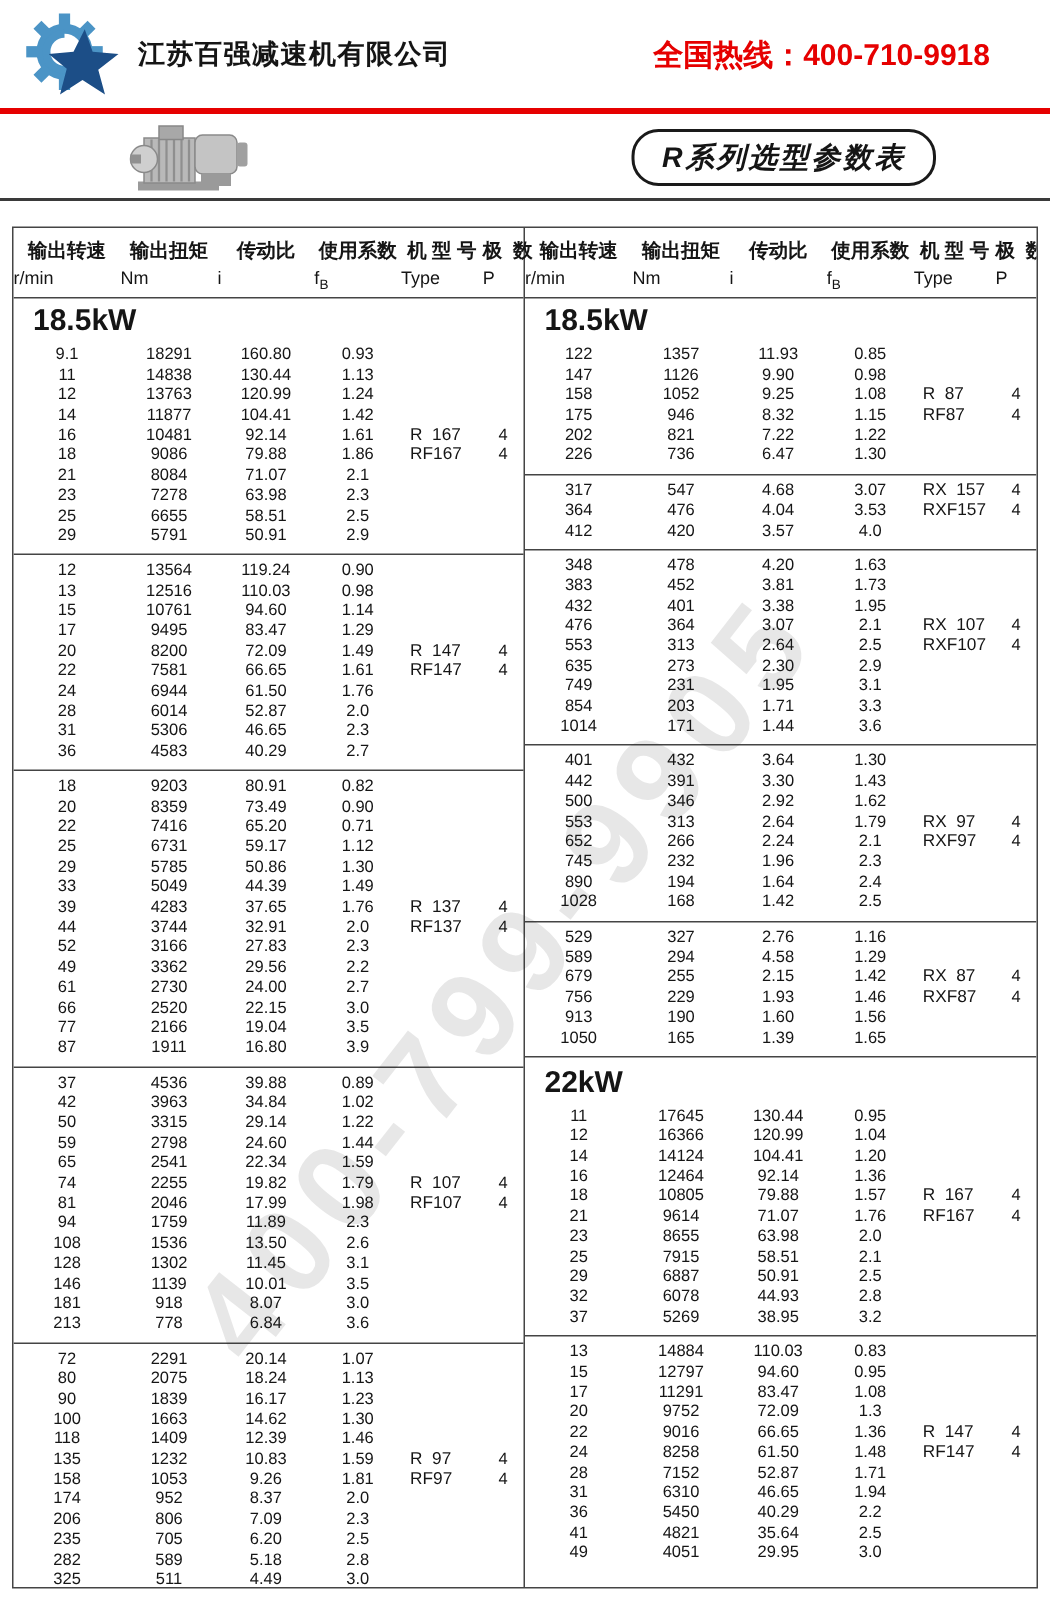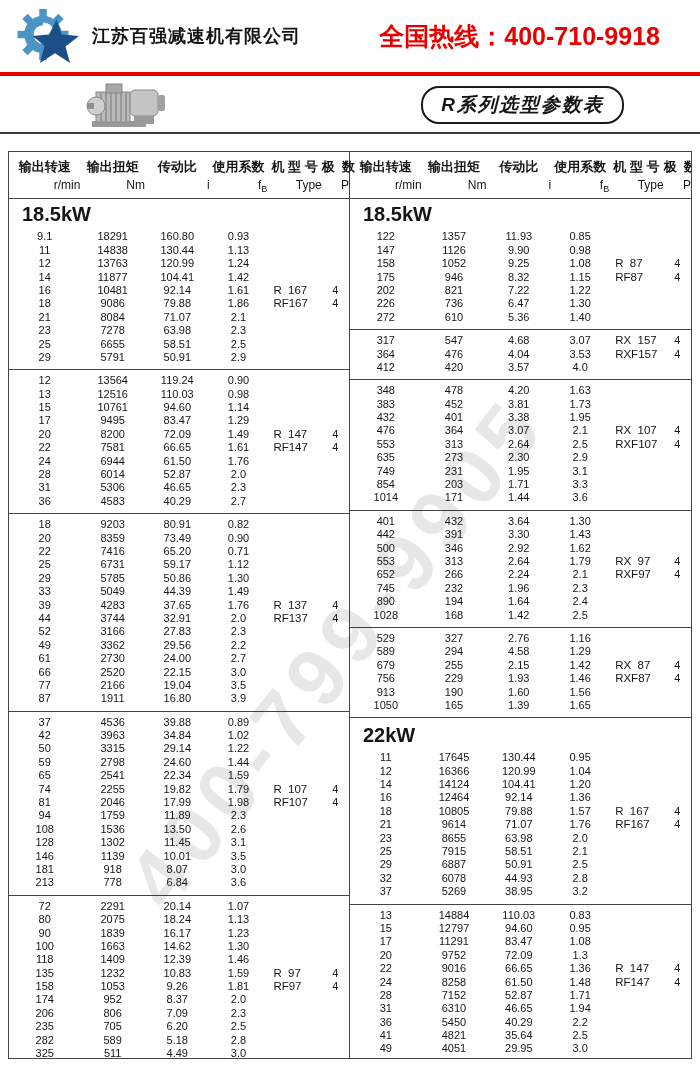--- a/index.html
+++ b/index.html
@@ -4,41 +4,41 @@
 <style>
   html,body{margin:0;padding:0;}
   body{
     width:700px;height:1068px;background:#ffffff;color:#151515;
     font-family:"Liberation Sans", sans-serif;position:relative;overflow:hidden;
   }
   
   .hdr{display:flex;align-items:center;height:72px;padding:0 10px;}
   .hdr .logo{width:78px;height:66px;flex:0 0 auto;}
   .hdr .company{font-size:18px;font-weight:bold;letter-spacing:1px;margin-left:4px;white-space:nowrap;}
-  .hdr .hotline{margin-left:auto;margin-right:30px;color:#e60000;font-size:25px;font-weight:bold;white-space:nowrap;}
+  .hdr .hotline{margin-left:auto;margin-right:30px;color:#e60000;font-size:20px;font-weight:bold;white-space:nowrap;}
   .red-rule{height:4px;background:#e60000;}
   
   .subhdr{height:56px;position:relative;margin-left:48px;}
   .subhdr .product{position:absolute;left:36px;top:4px;}
   .series-pill{
     position:absolute;right:76px;top:10px;border:2px solid #1a1a1a;border-radius:18px;
     padding:4px 18px;font-weight:bold;font-style:italic;font-size:19px;letter-spacing:2px;white-space:nowrap;
   }
   .dark-rule{height:2px;background:#3a3a3a;}
   
   .table-wrap{
     position:relative;margin:17px 8px 0 8px;height:906px;
     border:1px solid #444;display:flex;overflow:hidden;background:transparent;
   }
   .half{width:50%;box-sizing:border-box;}
   .half.left{border-right:1px solid #444;}
   .thead{border-bottom:1px solid #444;padding:6px 0 4px 0;}
   .hrow{display:grid;grid-template-columns:21% 19% 19% 17% 16% 8%;}
   .hrow .cn{font-weight:bold;font-size:13px;text-align:center;white-space:pre;}
-  .hrow .unit{font-size:12px;text-align:right;padding-top:2px;}
+  .hrow .unit{font-size:12px;text-align:left;padding-top:2px;}
   .hrow .unit sub{font-size:9px;}
   .power{font-weight:bold;font-size:20px;padding:4px 0 2px 13px;}
   .block{padding:2px 0;}
   .row{display:grid;grid-template-columns:21% 19% 19% 17% 16% 8%;height:13.4px;line-height:13.4px;font-size:11px;}
   .row .cell{text-align:center;overflow:hidden;}
   .row .cell.type{text-align:left;white-space:pre;padding-left:6px;font-size:11.5px;}
   .divider{border-top:1px solid #444;margin:3px 0 2px 0;}
   
   .watermark{
     position:absolute;left:100px;top:715px;font-size:82px;font-weight:bold;letter-spacing:9px;
@@ -672,28 +672,20 @@
           <span class="cell poles"></span>
         </div>
         <div class="row">
           <span class="cell speed">226</span>
           <span class="cell torque">736</span>
           <span class="cell ratio">6.47</span>
           <span class="cell fb">1.30</span>
           <span class="cell type"></span>
           <span class="cell poles"></span>
         </div>
-        <div class="row">
-          <span class="cell speed">272</span>
-          <span class="cell torque">610</span>
-          <span class="cell ratio">5.36</span>
-          <span class="cell fb">1.40</span>
-          <span class="cell type"></span>
-          <span class="cell poles"></span>
-        </div>
       </div>
       <div class="divider"></div>
       <div class="block">
         <div class="row">
           <span class="cell speed">317</span>
           <span class="cell torque">547</span>
           <span class="cell ratio">4.68</span>
           <span class="cell fb">3.07</span>
           <span class="cell type">RX  157</span>
           <span class="cell poles">4</span>

